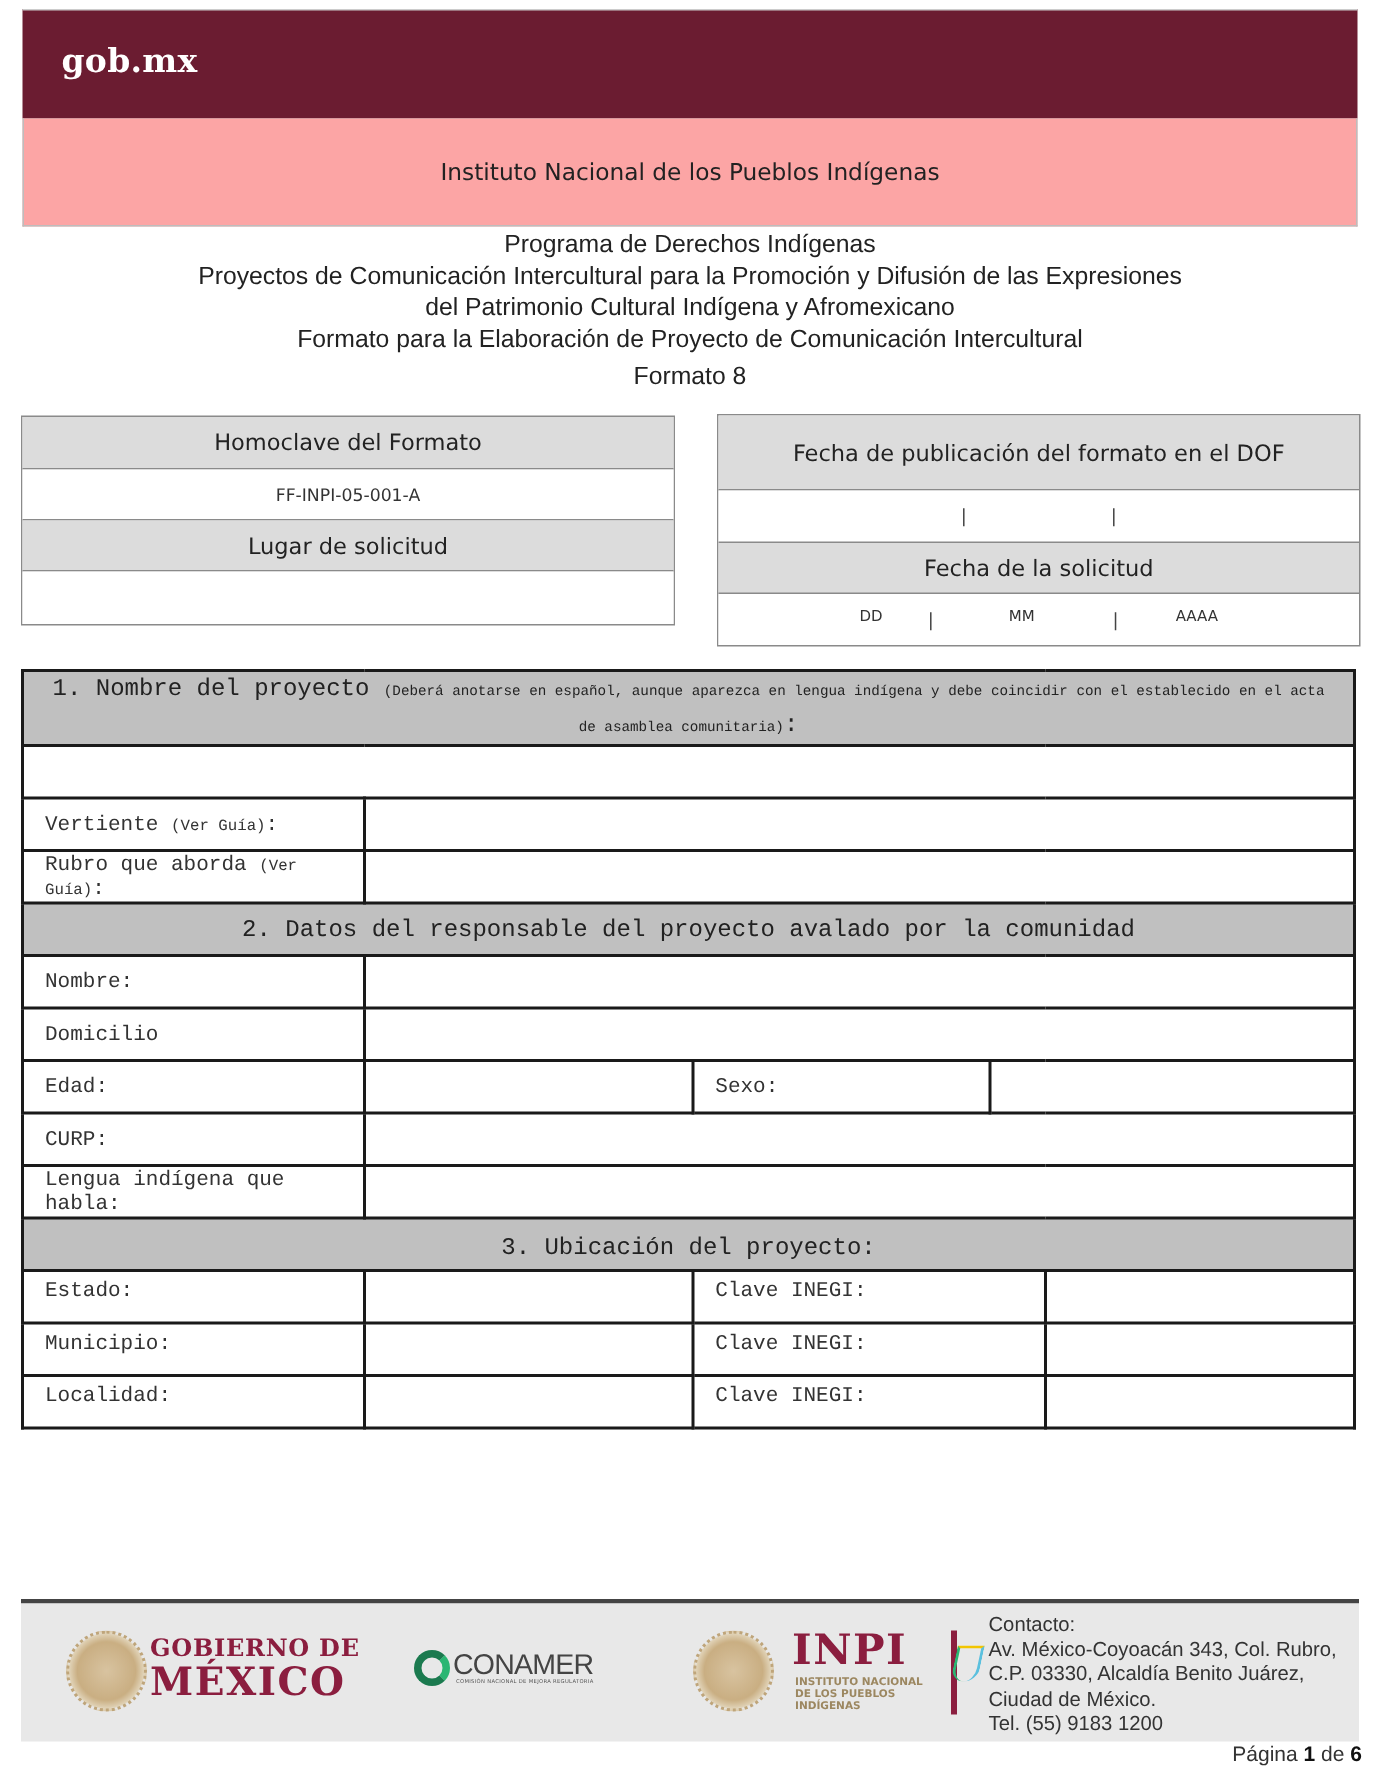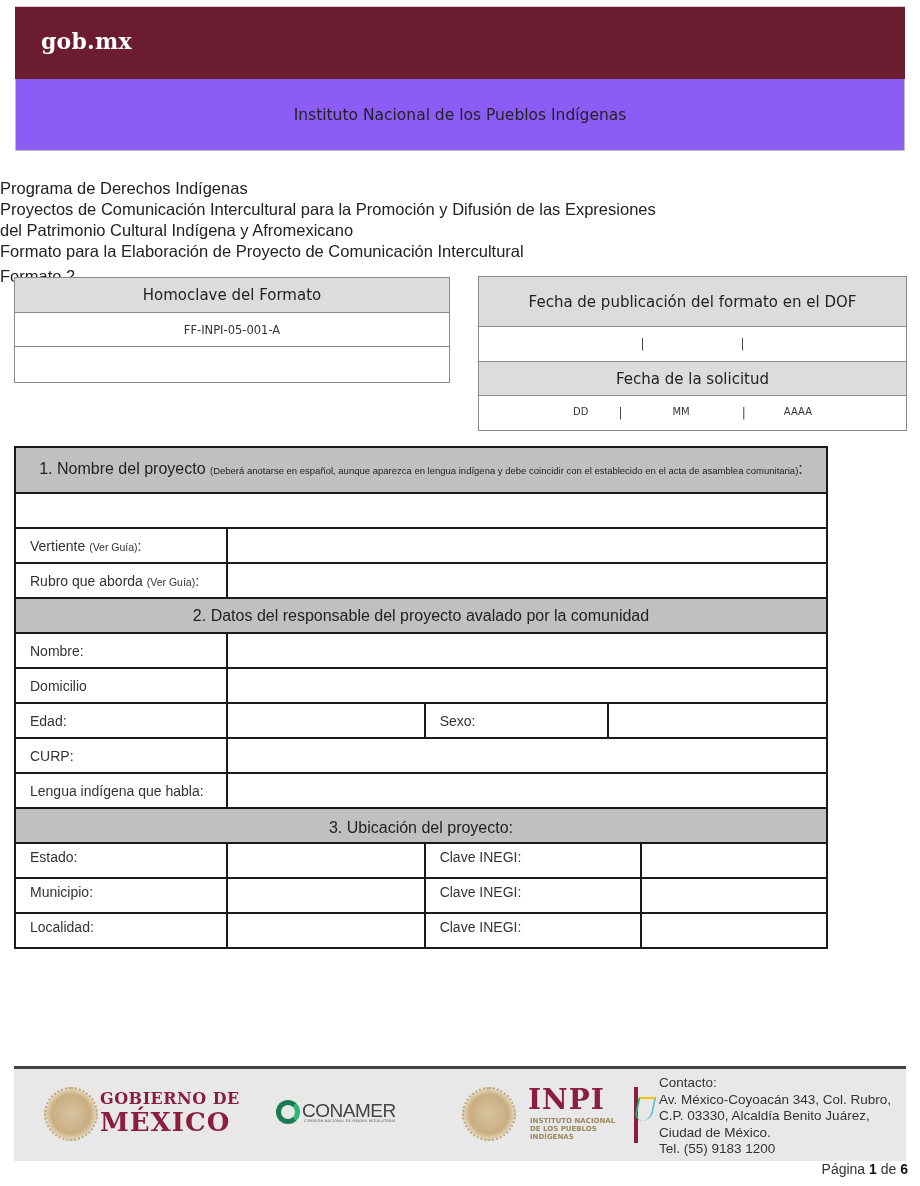--- a/index.html
+++ b/index.html
@@ -1,38 +1,38 @@
 <!DOCTYPE html>
 <html><head>
 <meta charset="utf-8">
 <style>
   * { box-sizing: border-box; margin: 0; padding: 0; }
   html, body { width: 920px; height: 1186px; background: #ffffff; overflow: hidden; }
   body { position: relative; font-family: "DejaVu Sans", sans-serif; color: #222; }
 
   .gob-bar { position: absolute; left: 15px; top: 6px; width: 890px; height: 73px; background: #6b1c31; border-top: 1px solid #ccc; }
   .gob-logo { position: absolute; left: 26px; top: 21px; font-family: "DejaVu Serif", serif; font-weight: bold; font-size: 22px; color: #ffffff; letter-spacing: 0.2px; }
-  .inst-bar { position: absolute; left: 15px; top: 79px; width: 890px; height: 72px; background: #8b5cf6; border: 1px solid #bdbdbd; border-top: none; display: flex; align-items: center; justify-content: center; }
+  .inst-bar { position: absolute; left: 15px; top: 79px; width: 890px; height: 72px; background: #fca5a5; border: 1px solid #bdbdbd; border-top: none; display: flex; align-items: center; justify-content: center; }
   .inst-title { font-size: 15.5px; color: #222; }
 
-  .titles { position: absolute; left: 0; top: 153px; width: 920px; text-align: left; font-family: "Liberation Sans", sans-serif; font-size: 16.5px; line-height: 21px; color: #222; margin-top: 25px; }
+  .titles { position: absolute; left: 0; top: 153px; width: 920px; text-align: center; font-family: "Liberation Sans", sans-serif; font-size: 16.5px; line-height: 21px; color: #222; }
   .titles .fmt { margin-top: 4px; }
 
   .box { position: absolute; border: 1px solid #8a8a8a; }
   .box .row { border-bottom: 1px solid #8a8a8a; display: flex; align-items: center; justify-content: center; }
   .box .row:last-child { border-bottom: none; }
   .box .hdr { background: #dcdcdc; font-size: 15px; color: #222; }
   .box .val { background: #fff; font-size: 11.5px; color: #333; }
   .left-box { left: 14px; top: 277px; width: 436px; }
   .right-box { left: 478px; top: 276px; width: 429px; }
   .date-parts { display: flex; width: 100%; justify-content: center; font-size: 10px; color: #333; }
   .date-parts span { display: inline-block; }
   .sep { color: #444; font-size: 12px; }
 
-  .form { position: absolute; left: 14px; top: 446px; width: 814px; border: 2px solid #15803d; border-collapse: collapse; font-family: Liberation Sans, sans-serif; }
+  .form { position: absolute; left: 14px; top: 446px; width: 890px; border: 2px solid #15803d; border-collapse: collapse; font-family: Liberation Mono, monospace; }
   .form td { border: 2px solid #1a1a1a; font-size: 14px; color: #333; padding: 0 14px; vertical-align: middle; }
   .form td.sec { background: #c0c0c0; text-align: center; font-size: 16px; color: #222; }
   .form .small { font-size: 10.5px; }
   .form .tiny { font-size: 9.5px; }
   .form td.field { background: #fff; }
 
   .footer-rule { position: absolute; left: 14px; top: 1066px; width: 892px; height: 3px; background: #444; }
   .footer { position: absolute; left: 14px; top: 1069px; width: 892px; height: 92px; background: #e8e8e8; }
   .seal { position: absolute; width: 54px; height: 54px; border-radius: 50%; background: radial-gradient(circle at 50% 50%, #d8c3a0 0, #c9ae82 55%, #e0d2b6 70%, #e8e8e8 72%); border: 2px dotted #bfa57a; }
   .seal1 { left: 30px; top: 18px; }
@@ -58,26 +58,27 @@
 </div>
 <div class="inst-bar">
   <div class="inst-title">Instituto Nacional de los Pueblos Indígenas</div>
 </div>
 
 <div class="titles">
   <div>Programa de Derechos Indígenas</div>
   <div>Proyectos de Comunicación Intercultural para la Promoción y Difusión de las Expresiones</div>
   <div>del Patrimonio Cultural Indígena y Afromexicano</div>
   <div>Formato para la Elaboración de Proyecto de Comunicación Intercultural</div>
-  <div class="fmt">Formato 2</div>
+  <div class="fmt">Formato 8</div>
 </div>
 
 <div class="box left-box">
   <div class="row hdr" style="height:35px">Homoclave del Formato</div>
   <div class="row val" style="height:34px">FF-INPI-05-001-A</div>
+  <div class="row hdr" style="height:34px">Lugar de solicitud</div>
   <div class="row val" style="height:35px"></div>
 </div>
 
 <div class="box right-box">
   <div class="row hdr" style="height:50px">Fecha de publicación del formato en el DOF</div>
   <div class="row val" style="height:35px">
     <div class="date-parts">
       <span class="sep" style="margin-right:96px">|</span>
       <span class="sep">|</span>
     </div>

